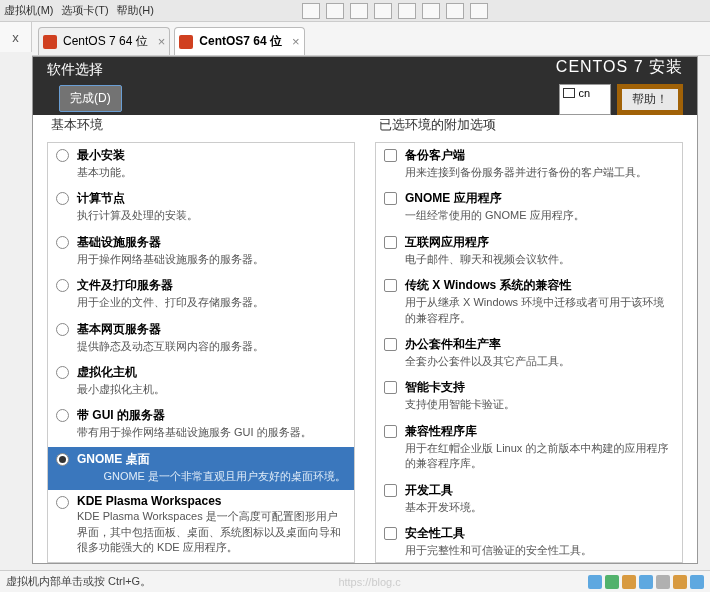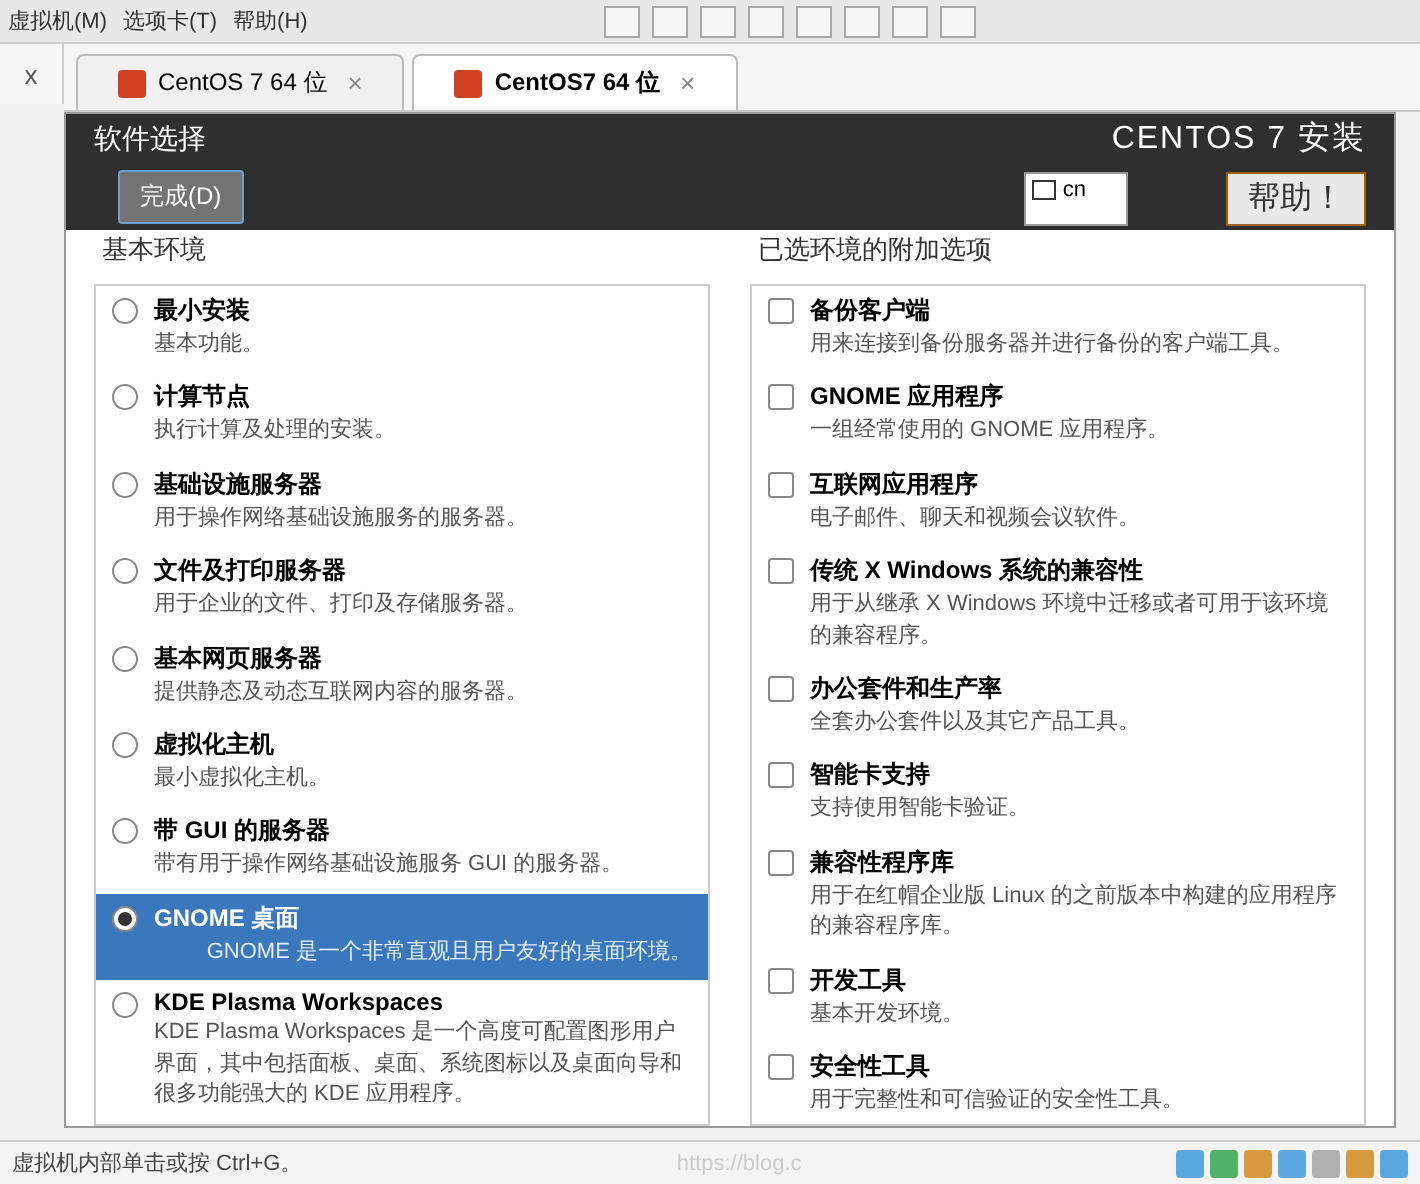--- a/index.html
+++ b/index.html
@@ -7,38 +7,38 @@
   
   .vm-menubar { height: 22px; background: #e8e8e8; border-bottom: 1px solid #ccc; display: flex; align-items: center; padding: 0 4px; color: #333; font-size: 11px; }
   .vm-menubar span { margin-right: 8px; }
   .vm-toolbar-right { margin-left: 140px; display: flex; gap: 6px; }
   .vm-tool-icon { width: 18px; height: 16px; border: 1px solid #aaa; background: #f8f8f8; }
   
   .left-sidebar { position: absolute; left: 0; top: 22px; width: 32px; height: 30px; background: #f8f8f8; border-right: 1px solid #ccc; display: flex; align-items: center; justify-content: center; }
   .closex { font-size: 13px; color: #555; cursor: pointer; }
   
   .tabs-bar { position: absolute; left: 32px; top: 22px; right: 0; height: 34px; background: #f5f5f5; border-bottom: 1px solid #ccc; display: flex; align-items: flex-end; padding: 0 6px; gap: 4px; }
-  .vm-tab { height: 28px; background: #fff; border: 1px solid #bbb; border-bottom: none; border-radius: 4px 4px 0 0; display: flex; align-items: center; padding: 0 20px; gap: 6px; }
+  .vm-tab { height: 28px; background: #fff; border: 1px solid #bbb; border-bottom: none; border-radius: 4px 4px 0 0; display: flex; align-items: center; padding: 0 4px; gap: 6px; }
   .vm-tab.inactive { background: #f0f0f0; }
   .tab-icon { width: 14px; height: 14px; background: #d04020; border-radius: 2px; }
   .tab-close { color: #888; font-size: 13px; margin-left: 4px; cursor: pointer; }
   .vm-tab.active .tab-text { font-weight: bold; }
   
   .installer { position: absolute; left: 32px; top: 56px; right: 12px; bottom: 28px; background: #fff; border: 1px solid #999; overflow: hidden; }
   
   .header-dark { height: 58px; background: #2f2f2f; color: #fff; display: flex; align-items: center; justify-content: space-between; padding: 0 14px; }
   .header-left { display: flex; flex-direction: column; gap: 6px; }
   .header-title { font-size: 14px; }
   .done-btn { background: #737373; border: 1px solid #6a9ed4; color: #fff; padding: 4px 10px; font-size: 12px; border-radius: 2px; cursor: pointer; width: fit-content; margin-left: 12px; }
   .header-right { display: flex; flex-direction: column; align-items: flex-end; gap: 6px; }
   .header-brand { font-size: 16px; letter-spacing: 1px; }
   .header-controls { display: flex; gap: 6px; }
   .lang-box { background: #fff; color: #000; padding: 2px 20px 2px 18px; font-size: 11px; border: 1px solid #999; position: relative; }
   .lang-box::before { content: ""; position: absolute; left: 3px; top: 3px; width: 10px; height: 8px; border: 1px solid #333; }
-  .help-btn { background: #e8e8e8; color: #333; border: 1px solid #a16207; padding: 2px 10px; font-size: 16px; cursor: pointer; margin-left: 43px; }
+  .help-btn { background: #e8e8e8; color: #333; border: 5px solid #a16207; padding: 2px 10px; font-size: 12px; cursor: pointer; }
   
   .body-area { display: flex; padding: 1px 14px 0 14px; height: calc(100% - 58px); gap: 20px; }
   .col { flex: 1; border: 1px solid #ccc; padding: 0; overflow: hidden; display: flex; flex-direction: column; }
   .col-header { font-size: 13px; padding: 0 4px 8px 4px; color: #333; }
   .col-body { flex: 1; overflow-y: auto; }
   .env-col-wrap, .addon-col-wrap { flex: 1; display: flex; flex-direction: column; }
   
   .option { padding: 4px 8px 6px 8px; display: flex; align-items: flex-start; }
   .option.selected { background: #3a77bd; color: #fff; }
   .radio, .check { width: 13px; height: 13px; border: 1px solid #888; background: #fff; margin-top: 2px; margin-right: 8px; flex-shrink: 0; }

